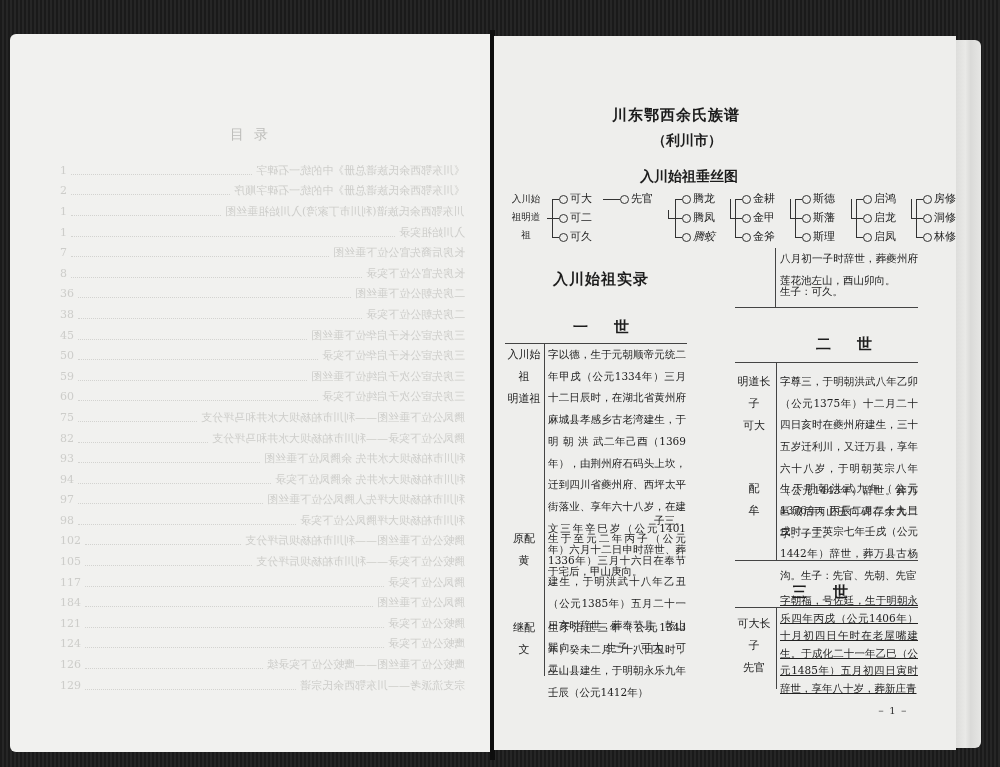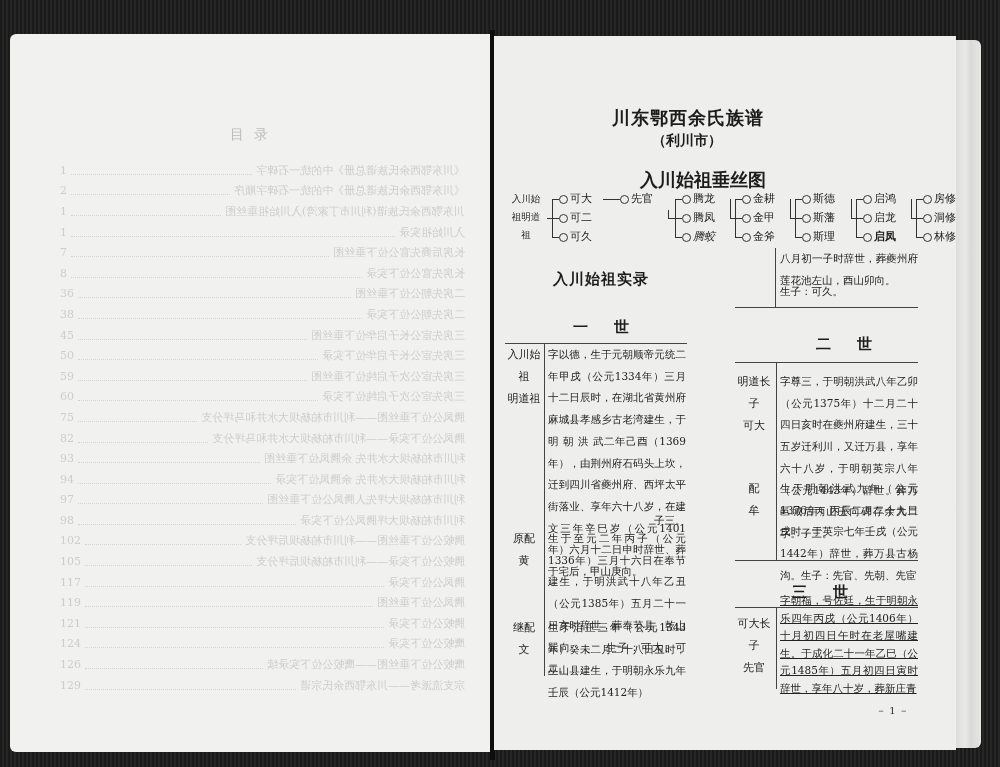--- a/index.html
+++ b/index.html
@@ -35,23 +35,23 @@
   }
   
   .ghost { color:#c9c9c6; font-size:12px; position:absolute;text-align:center; }
   .ghost-title { left:230px; top:126px; font-size:14px; letter-spacing:10px; color:#bdbdba; }
   .ghost-list { position:absolute; left:60px; top:160px; width:405px; }
   .ghost-row { height:20.6px; display:flex; align-items:center; color:#cdcdca; font-size:11px; white-space:nowrap; overflow:hidden; }
   .ghost-row .dots { flex:1; border-bottom:1px dotted #d3d3d0; margin:0 4px; height:8px; }
   .ghost-row .txt { transform:scaleX(-1); display:inline-block; }
 
   
-  .title { position:absolute; left:612px; top:106px; font-size:18px; font-weight:bold; letter-spacing:1px; color:#1c1c1c; }
+  .title { position:absolute; left:612px; top:106px; font-size:15px; font-weight:bold; letter-spacing:1px; color:#1c1c1c; }
   .subtitle { position:absolute; left:652px; top:132px; font-size:14px; font-weight:bold; color:#1c1c1c; }
-  .chart-title { position:absolute; left:640px; top:168px; font-size:18px; font-weight:bold; color:#1c1c1c; }
+  .chart-title { position:absolute; left:640px; top:168px; font-size:14px; font-weight:bold; color:#1c1c1c; }
 
   .tree { position:absolute; left:505px; top:190px; width:450px; height:56px; font-size:11px; }
   .tree .root { position:absolute; left:0; top:0; width:42px; line-height:18px; text-align:center; font-size:9.5px; }
   .node { position:absolute; white-space:nowrap; height:18px; line-height:18px; }
   .node .circ { display:inline-block; width:7px; height:7px; border:1px solid #333; border-radius:50%; vertical-align:middle; margin-right:2px; }
   .ln { position:absolute; background:#333; }
 
   .section-h { position:absolute; font-size:15px; font-weight:bold; color:#1c1c1c; letter-spacing:26px; }
   .h-record { left:553px; top:270px; font-size:15px; letter-spacing:1px; }
   .rule { position:absolute; height:1px; background:#444; }
@@ -168,21 +168,21 @@
       <span>105</span>
       <span class="dots"></span>
       <span class="txt">腾蛟公位下实录——利川市柏杨坝后坪分支</span>
     </div>
     <div class="ghost-row">
       <span>117</span>
       <span class="dots"></span>
       <span class="txt">腾凤公位下实录</span>
     </div>
     <div class="ghost-row">
-      <span>119</span>
+      <span>184</span>
       <span class="dots"></span>
       <span class="txt">腾凤公位下垂丝图</span>
     </div>
     <div class="ghost-row">
       <span>121</span>
       <span class="dots"></span>
       <span class="txt">腾蛟公位下实录</span>
     </div>
     <div class="ghost-row">
       <span>124</span>
@@ -239,21 +239,21 @@
     <div class="ln" style="left: 230px; top: 47px; width: 7px; height: 1px;"></div>
     <div class="node" style="left: 297px; top: 0px;"><span class="circ"></span><span>斯德</span></div>
     <div class="node" style="left: 297px; top: 19px;"><span class="circ"></span><span>斯藩</span></div>
     <div class="node" style="left: 297px; top: 38px;"><span class="circ"></span><span>斯理</span></div>
     <div class="ln" style="left: 290px; top: 9px; width: 1px; height: 38px;"></div>
     <div class="ln" style="left: 290px; top: 9px; width: 7px; height: 1px;"></div>
     <div class="ln" style="left: 290px; top: 28px; width: 7px; height: 1px;"></div>
     <div class="ln" style="left: 290px; top: 47px; width: 7px; height: 1px;"></div>
     <div class="node" style="left: 358px; top: 0px;"><span class="circ"></span><span>启鸿</span></div>
     <div class="node" style="left: 358px; top: 19px;"><span class="circ"></span><span>启龙</span></div>
-    <div class="node" style="left: 358px; top: 38px; font-weight: bold;"><span class="circ"></span><span>启凤</span></div>
+    <div class="node" style="left: 358px; top: 38px;"><span class="circ"></span><span>启凤</span></div>
     <div class="ln" style="left: 351px; top: 9px; width: 1px; height: 38px;"></div>
     <div class="ln" style="left: 351px; top: 9px; width: 7px; height: 1px;"></div>
     <div class="ln" style="left: 351px; top: 28px; width: 7px; height: 1px;"></div>
     <div class="ln" style="left: 351px; top: 47px; width: 7px; height: 1px;"></div>
     <div class="node" style="left: 418px; top: 0px;"><span class="circ"></span><span>房修</span></div>
     <div class="node" style="left: 418px; top: 19px;"><span class="circ"></span><span>洞修</span></div>
     <div class="node" style="left: 418px; top: 38px;"><span class="circ"></span><span>林修</span></div>
     <div class="ln" style="left: 411px; top: 9px; width: 1px; height: 38px;"></div>
     <div class="ln" style="left: 411px; top: 9px; width: 7px; height: 1px;"></div>
     <div class="ln" style="left: 411px; top: 28px; width: 7px; height: 1px;"></div>

